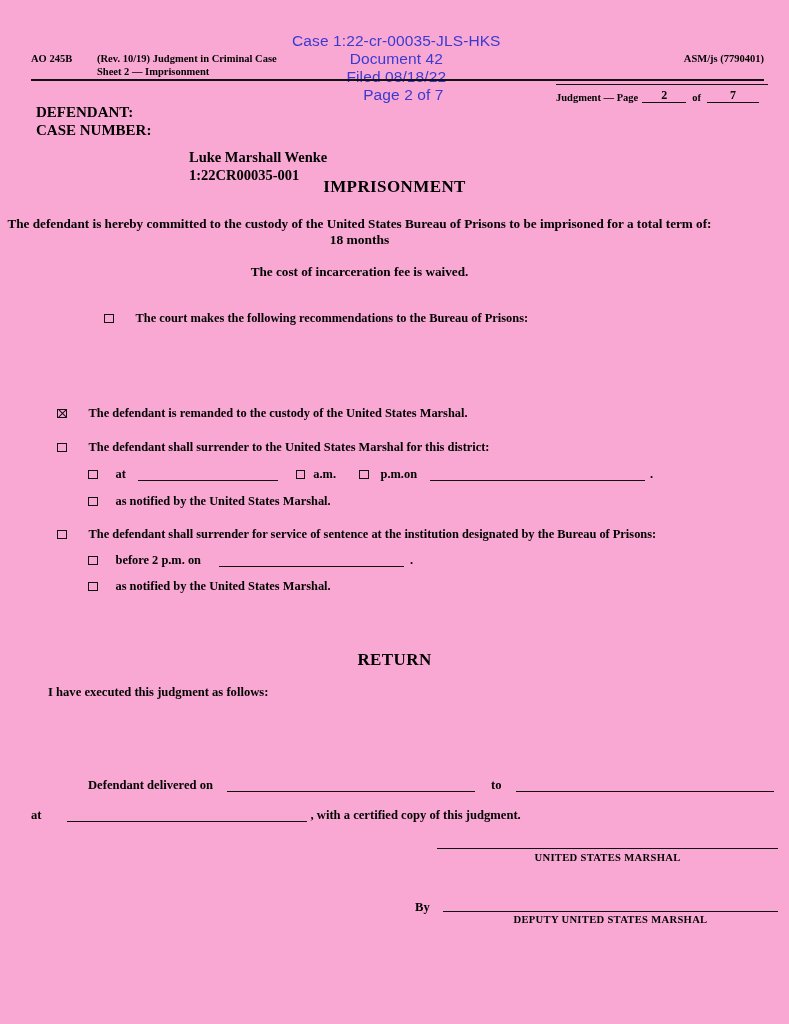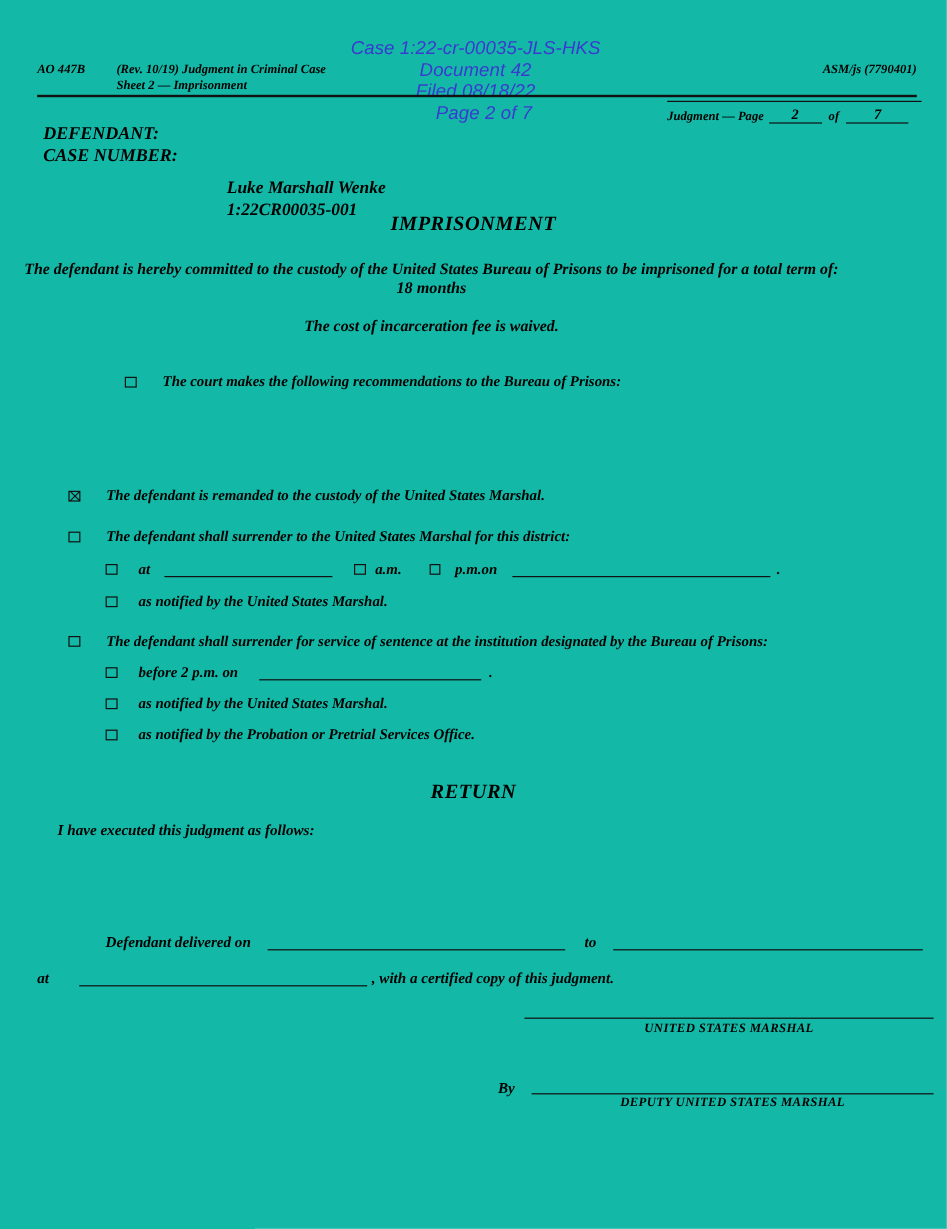--- a/index.html
+++ b/index.html
@@ -11,22 +11,21 @@
     width: 789px;
     height: 1024px;
     position: relative;
     font-family: "Liberation Serif", serif;
     color: #000000;
     overflow: hidden;
   }
   .page {
     position: absolute;
     inset: 0;
-    background: #14b8a6;
-    font-style: italic;
+    background: #f9a8d4;
   }
 
   
   .ecf-stamp {
     position: absolute;
     top: 14px;
     left: 0;
     width: 789px;
     text-align: center;
     font-family: "Liberation Sans", sans-serif;
@@ -214,21 +213,21 @@
 
 <div class="page">
 
   <div class="ecf-stamp" style="color: rgb(58, 58, 208);">
     <span>Case 1:22-cr-00035-JLS-HKS</span>
     <span>Document 42</span>
     <span>Filed 08/18/22</span>
     <span>Page 2 of 7</span>
   </div>
 
-  <div class="form-id">AO 447B</div>
+  <div class="form-id">AO 245B</div>
   <div class="form-rev">
     <div>(Rev. 10/19) Judgment in Criminal Case</div>
     <div>Sheet 2 — Imprisonment</div>
   </div>
   <div class="form-code">ASM/js (7790401)</div>
   <div class="hrule-top"></div>
 
   <div class="defendant-labels">
     <div>DEFENDANT:</div>
     <div>CASE NUMBER:</div>
@@ -296,24 +295,20 @@
     <span class="lbl-sub">before 2 p.m. on</span>
     <span class="blank" style="width:185px; margin-left:18px;"></span>
     <span style="margin-left:6px;">.</span>
   </div>
 
   <div class="row" style="top:579px; left:88px;">
     <span class="cb"></span>
     <span class="lbl-sub">as notified by the United States Marshal.</span>
   </div>
 
-  <div class="row" style="top:605px; left:88px;">
-    <span class="cb"></span>
-    <span class="lbl-sub">as notified by the Probation or Pretrial Services Office.</span>
-  </div>
 
   <div class="section-title" id="title-return">RETURN</div>
   <div class="plain" style="top:685px; left:48px;">I have executed this judgment as follows:</div>
 
   <div class="row" style="top:778px; left:88px; font-size:12.6px;align-items:center;">
     <span>Defendant delivered on</span>
     <span class="blank" style="width:248px; margin-left:14px;"></span>
     <span style="margin-left:16px;">to</span>
     <span class="blank" style="width:258px; margin-left:14px;"></span>
   </div>

